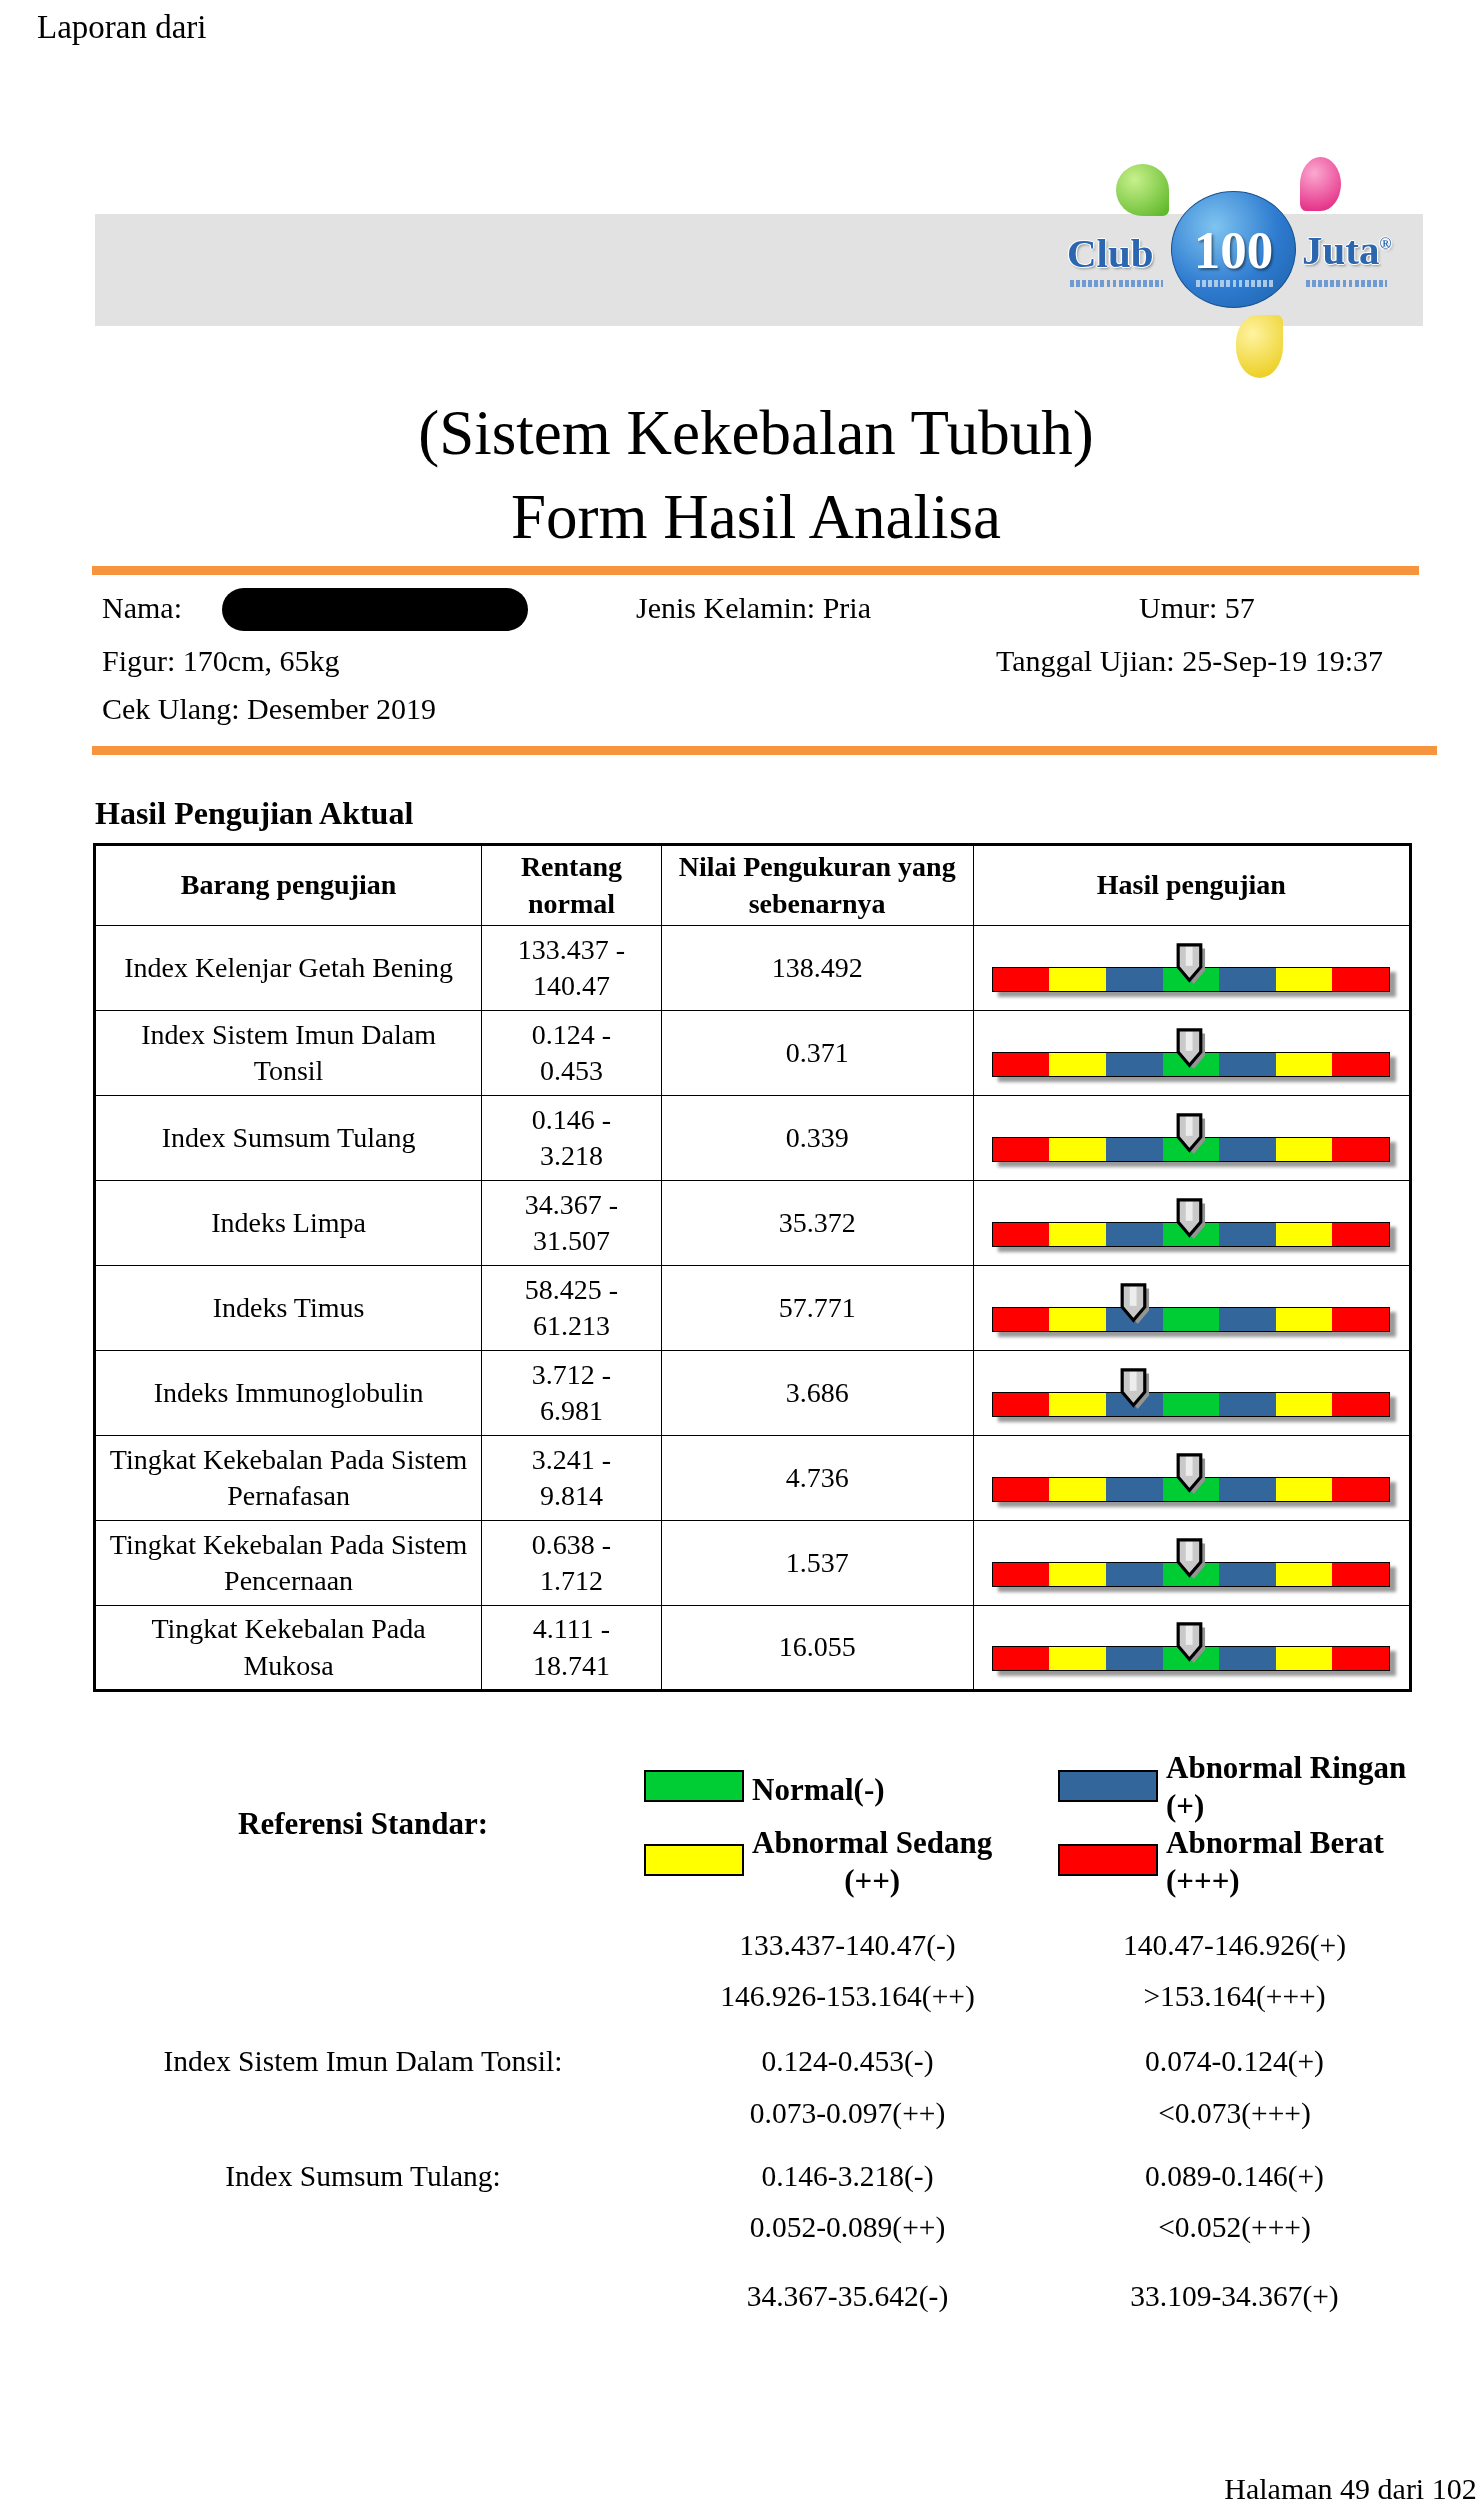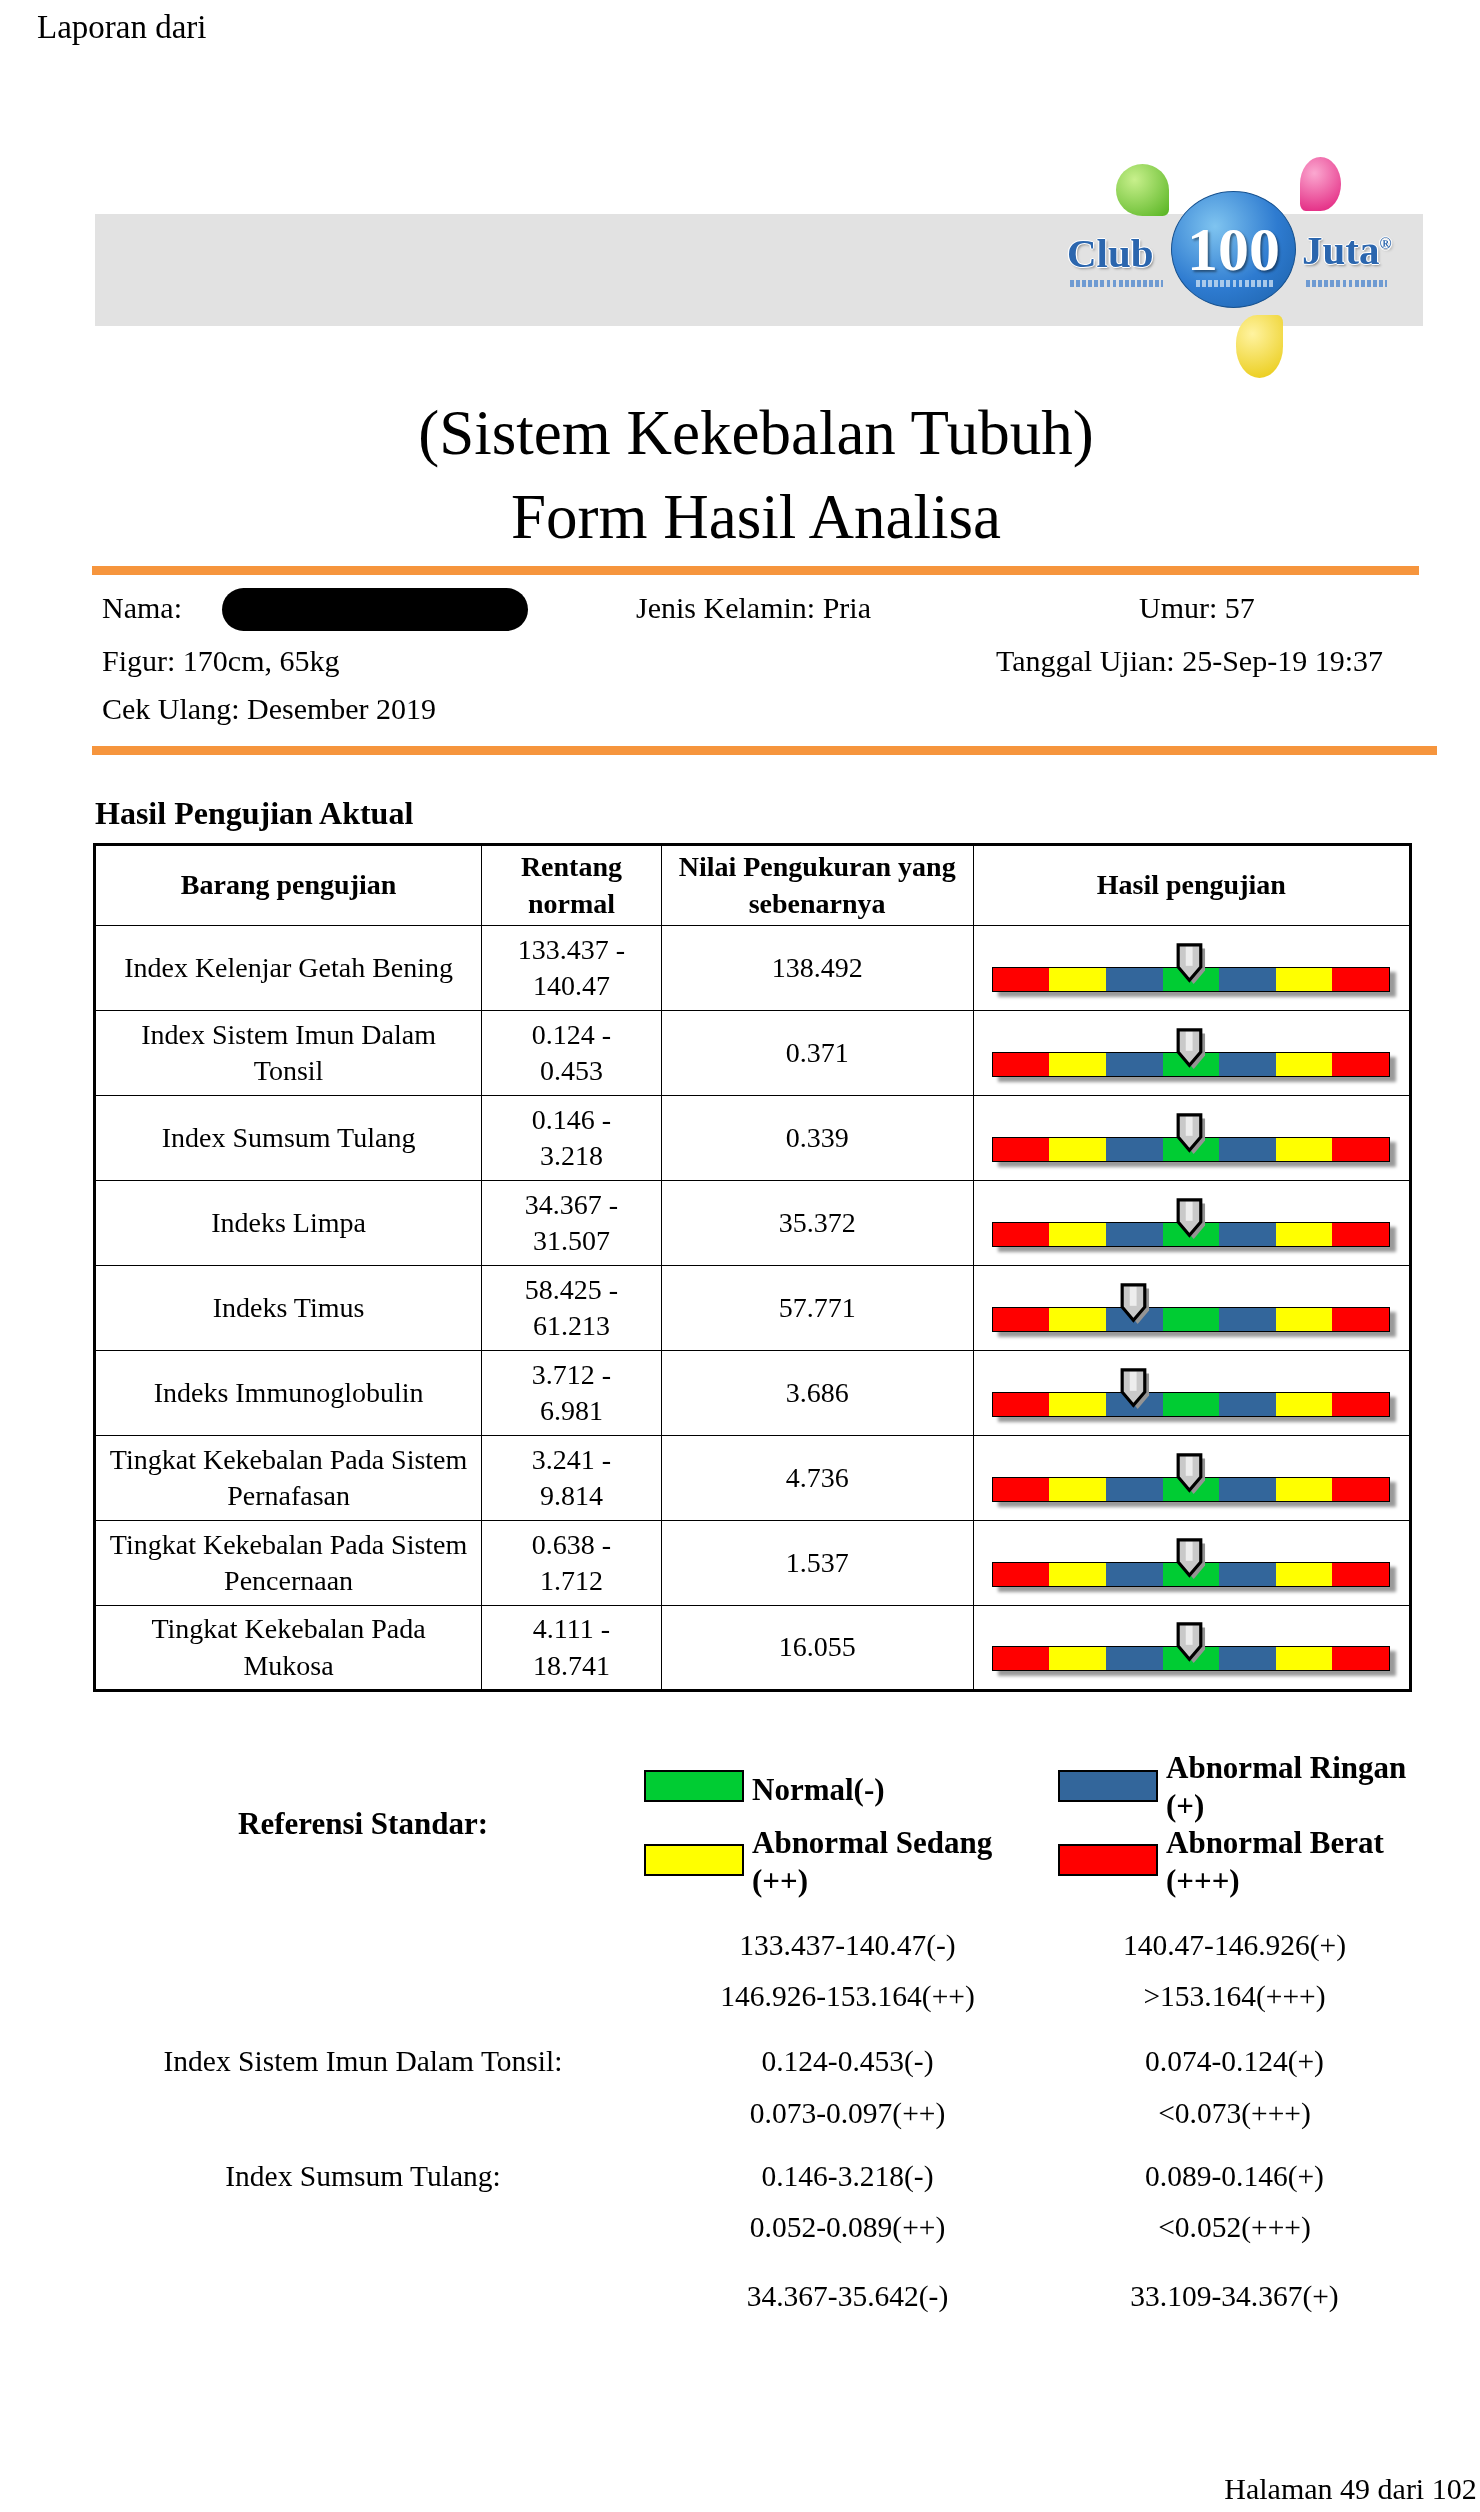--- a/index.html
+++ b/index.html
@@ -14,21 +14,21 @@
   .banner{left:95px;top:214px;width:1328px;height:112px;background:#E2E2E2;}
   .logo{left:1044px;top:154px;width:437px;height:233px;}
   .logo .word{position:absolute;font-weight:bold;font-size:41px;color:#2B66AE;
     text-shadow:1.2px 0 #fff,-1.2px 0 #fff,0 1.2px #fff,0 -1.2px #fff,1.8px 1.8px 2.5px rgba(0,0,0,.35);}
   .logo .club{left:23px;top:75px;}
   .logo .juta{left:258px;top:72px;}
   .logo .reg{font-size:16px;vertical-align:super;}
   .logo .ball{position:absolute;left:127px;top:37px;width:123px;height:115px;border-radius:50%;
     background:radial-gradient(circle at 35% 30%,#7FC4F0,#2E7BD0 55%,#1B5FA6);
     border:1.2px solid #16518F;display:flex;align-items:center;justify-content:center;}
-  .logo .ball .num{font-weight:bold;font-size:62px;color:#fff;text-shadow:1.8px 1.8px 2.5px rgba(0,0,0,.45);}
+  .logo .ball .num{font-weight:bold;font-size:53px;color:#fff;text-shadow:1.8px 1.8px 2.5px rgba(0,0,0,.45);}
   .blob{position:absolute;}
   .blob.green{left:72px;top:9.8px;width:53px;height:52px;border-radius:50% 50% 12% 50%;
     background:radial-gradient(circle at 35% 30%,#C8F08C,#55B320);}
   .blob.pink{left:256px;top:2.5px;width:41px;height:54px;border-radius:50% 50% 50% 14%;
     background:radial-gradient(circle at 35% 30%,#FBA8D0,#E01878);}
   .blob.yellow{left:192px;top:161px;width:47px;height:63px;border-radius:45% 12% 50% 50%;
     background:radial-gradient(circle at 35% 30%,#FFF3A0,#E8C80A);}
   .smudge{position:absolute;height:6.8px;opacity:.85;filter:blur(0.6px);
     background:repeating-linear-gradient(90deg,#5B8FD0 0 3.7px,transparent 3.7px 6.1px);}
   .smudge.s1{left:26px;top:126px;width:93px;}
@@ -403,21 +403,21 @@
   <div>Normal(-)</div>
 </div>
 
 <div class="abs swatch" style="left: 1058px; top: 1770px; background: rgb(51, 102, 155);"></div>
 <div class="abs legend-label" style="left:1166px;top:1749px;">
   <div>Abnormal Ringan</div>
   <div>(+)</div>
 </div>
 
 <div class="abs swatch" style="left: 644px; top: 1844px; background: rgb(255, 255, 0);"></div>
-<div class="abs legend-label" style="left:752px;top:1824px;">
+<div class="abs legend-label" style="left:752px;top:1824px;text-align:center;">
   <div>Abnormal Sedang</div>
   <div>(++)</div>
 </div>
 
 <div class="abs swatch" style="left: 1058px; top: 1844px; background: rgb(255, 0, 0);"></div>
 <div class="abs legend-label" style="left:1166px;top:1824px;">
   <div>Abnormal Berat</div>
   <div>(+++)</div>
 </div>
 

